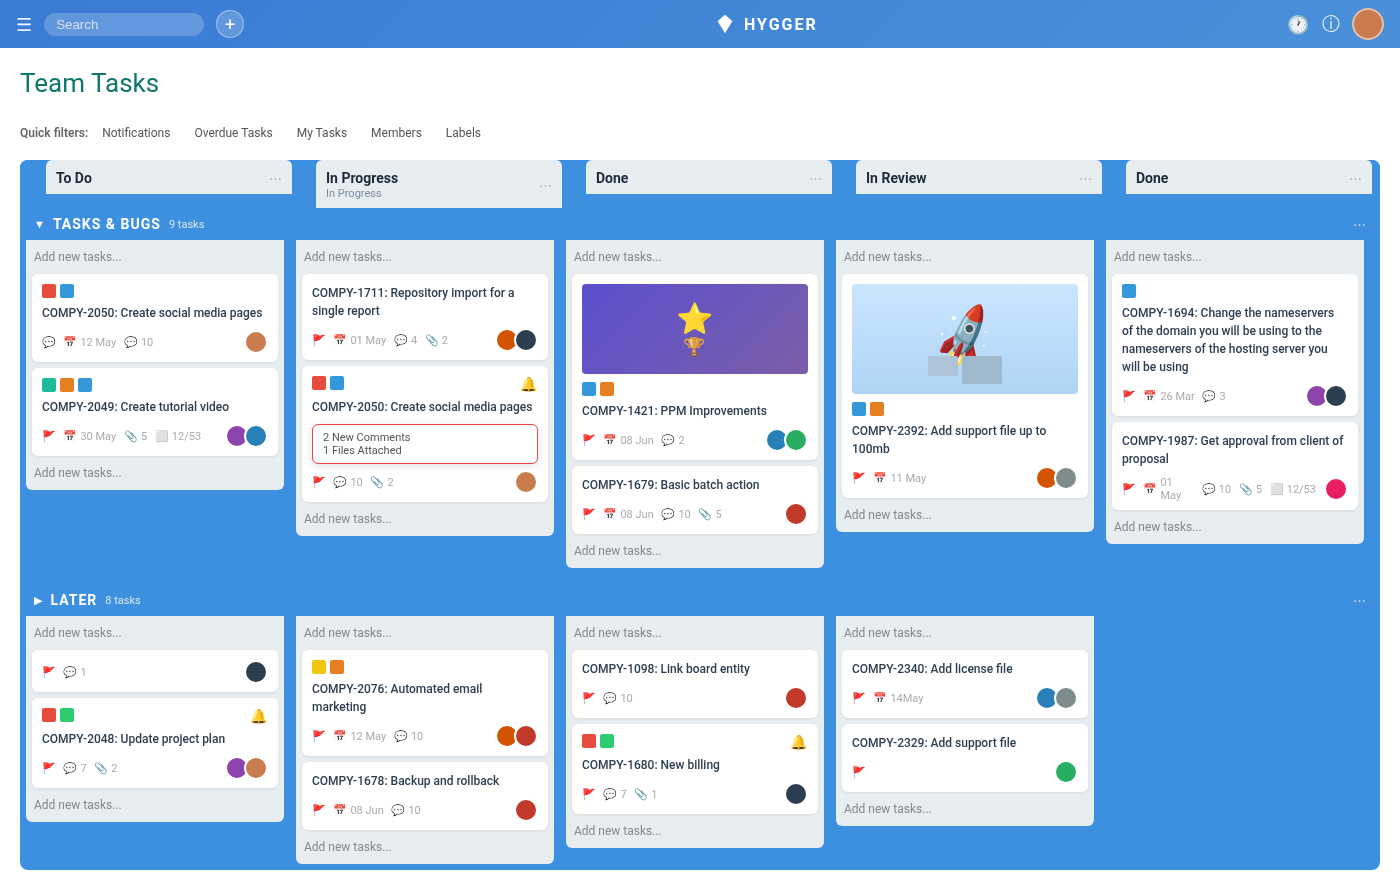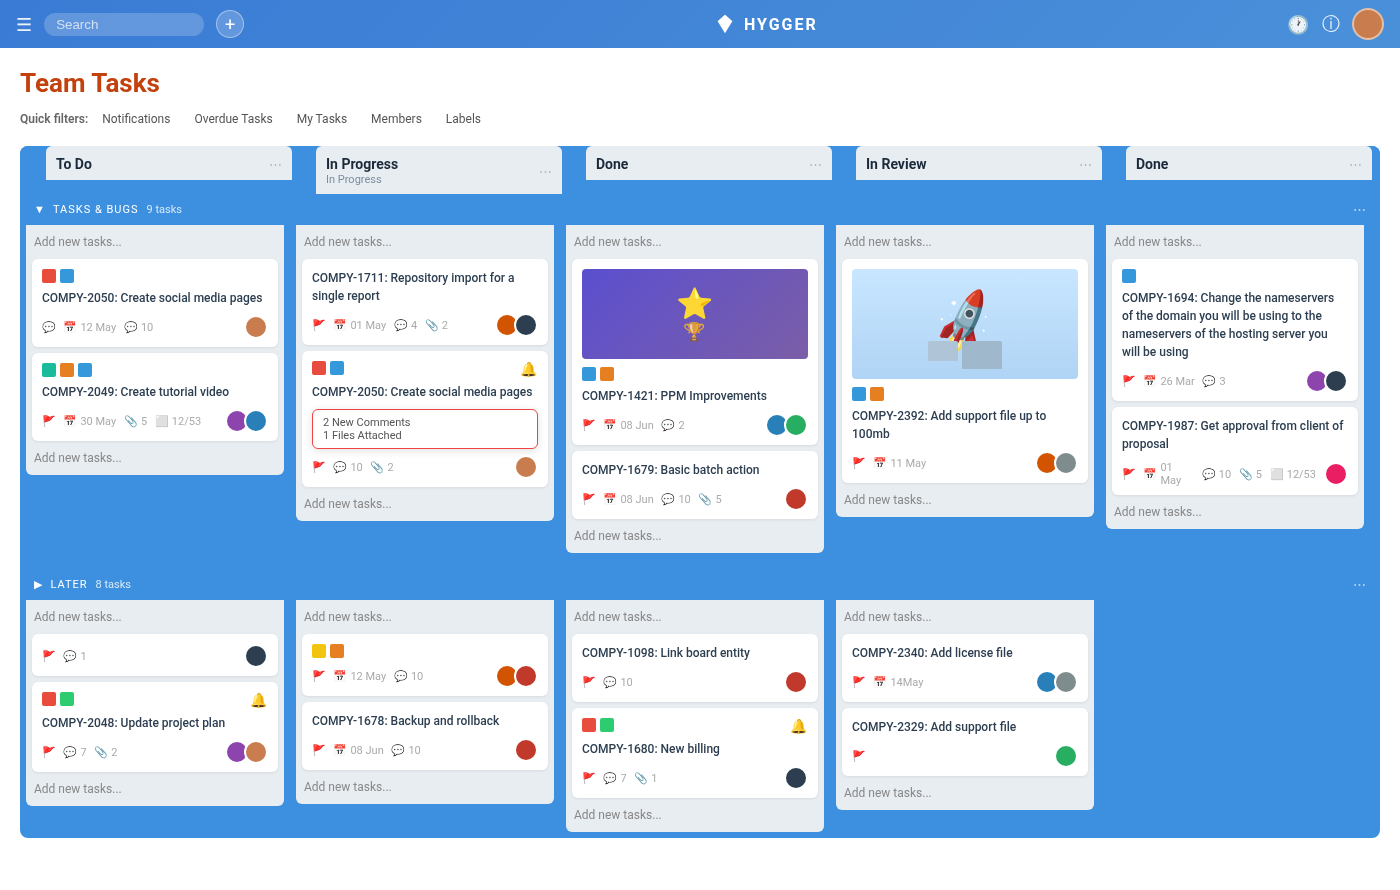--- a/index.html
+++ b/index.html
@@ -20,34 +20,34 @@
     .nav-icon { color: white; font-size: 18px; cursor: pointer; opacity: 0.9; }
     .nav-search { background: rgba(255,255,255,0.2); border: none; border-radius: 20px; padding: 4px 12px; color: white; width: 160px; }
     .nav-search::placeholder { color: rgba(255,255,255,0.7); }
     .nav-add { background: rgba(255,255,255,0.2); border: 1px solid rgba(255,255,255,0.4); border-radius: 50%; width: 28px; height: 28px; display: flex; align-items: center; justify-content: center; color: white; cursor: pointer; font-size: 18px; }
     .brand { color: white; font-weight: 700; font-size: 16px; letter-spacing: 2px; display: flex; align-items: center; gap: 8px; }
     .brand-diamond { width: 22px; height: 22px; }
     .avatar-circle { width: 32px; height: 32px; border-radius: 50%; background: #c97d4e; display: flex; align-items: center; justify-content: center; color: white; font-size: 12px; overflow: hidden; border: 2px solid rgba(255,255,255,0.5); }
 
     
     .page { padding: 20px 20px 0 20px; background: white; min-height: calc(890px - 48px); }
-    .page-title { font-size: 26px; font-weight: 700; color: #c2410c; margin-bottom: 10px; }
+    .page-title { font-size: 26px; font-weight: 400; color: #0f766e; margin-bottom: 24px; }
 
     
     .quick-filters { display: flex; align-items: center; gap: 4px; margin-bottom: 16px; font-size: 12px; }
     .qf-label { color: #666; font-weight: 600; }
     .qf-item { padding: 4px 10px; color: #555; cursor: pointer; border-radius: 4px; }
 
     
     .board-wrapper { background: #3d8fe0; border-radius: 8px; overflow: hidden; padding-bottom: 0; }
 
     
     .section-header { display: flex; align-items: center; gap: 8px; padding: 8px 14px; background: #3d8fe0; }
     .section-toggle { color: white; cursor: pointer; font-size: 11px; }
-    .section-label { color: white; font-size: 11px; font-weight: 400; letter-spacing: 1px; }
+    .section-label { color: white; font-size: 14px; font-weight: 700; letter-spacing: 1px; }
     .section-count { color: rgba(255,255,255,0.8); font-size: 11px; }
     .section-dots { margin-left: auto; color: rgba(255,255,255,0.8); cursor: pointer; }
     .board-col-inner { background: #e8edf2; border-radius: 0 0 6px 6px; padding: 6px; min-height: 200px; display: flex; flex-direction: column; gap: 6px; }
 
     
     .card { background: white; border-radius: 6px; padding: 10px 10px 8px 10px; box-shadow: 0 1px 3px rgba(0,0,0,0.08); cursor: pointer; }
     .card-tags { display: flex; gap: 4px; margin-bottom: 6px; }
     .tag { width: 14px; height: 14px; border-radius: 2px; }
     .tag-red { background: #e74c3c; }
     .tag-blue { background: #3498db; }
@@ -548,20 +548,21 @@
 
       <div class="column">
         <div class="board-col-inner">
           <div class="add-task">Add new tasks...</div>
 
           <div class="card">
             <div class="card-tags">
               <div class="tag tag-yellow"></div>
               <div class="tag tag-orange"></div>
             </div>
+            <div class="card-title">COMPY-2076: Automated email marketing</div>
             <div class="card-footer">
               <div class="card-meta">
                 <div class="meta-item">
                     <span>🚩</span>
                   </div>
                 <div class="meta-item">
                     <span>📅</span>
                     <span>12 May</span>
                   </div>
                 <div class="meta-item">

